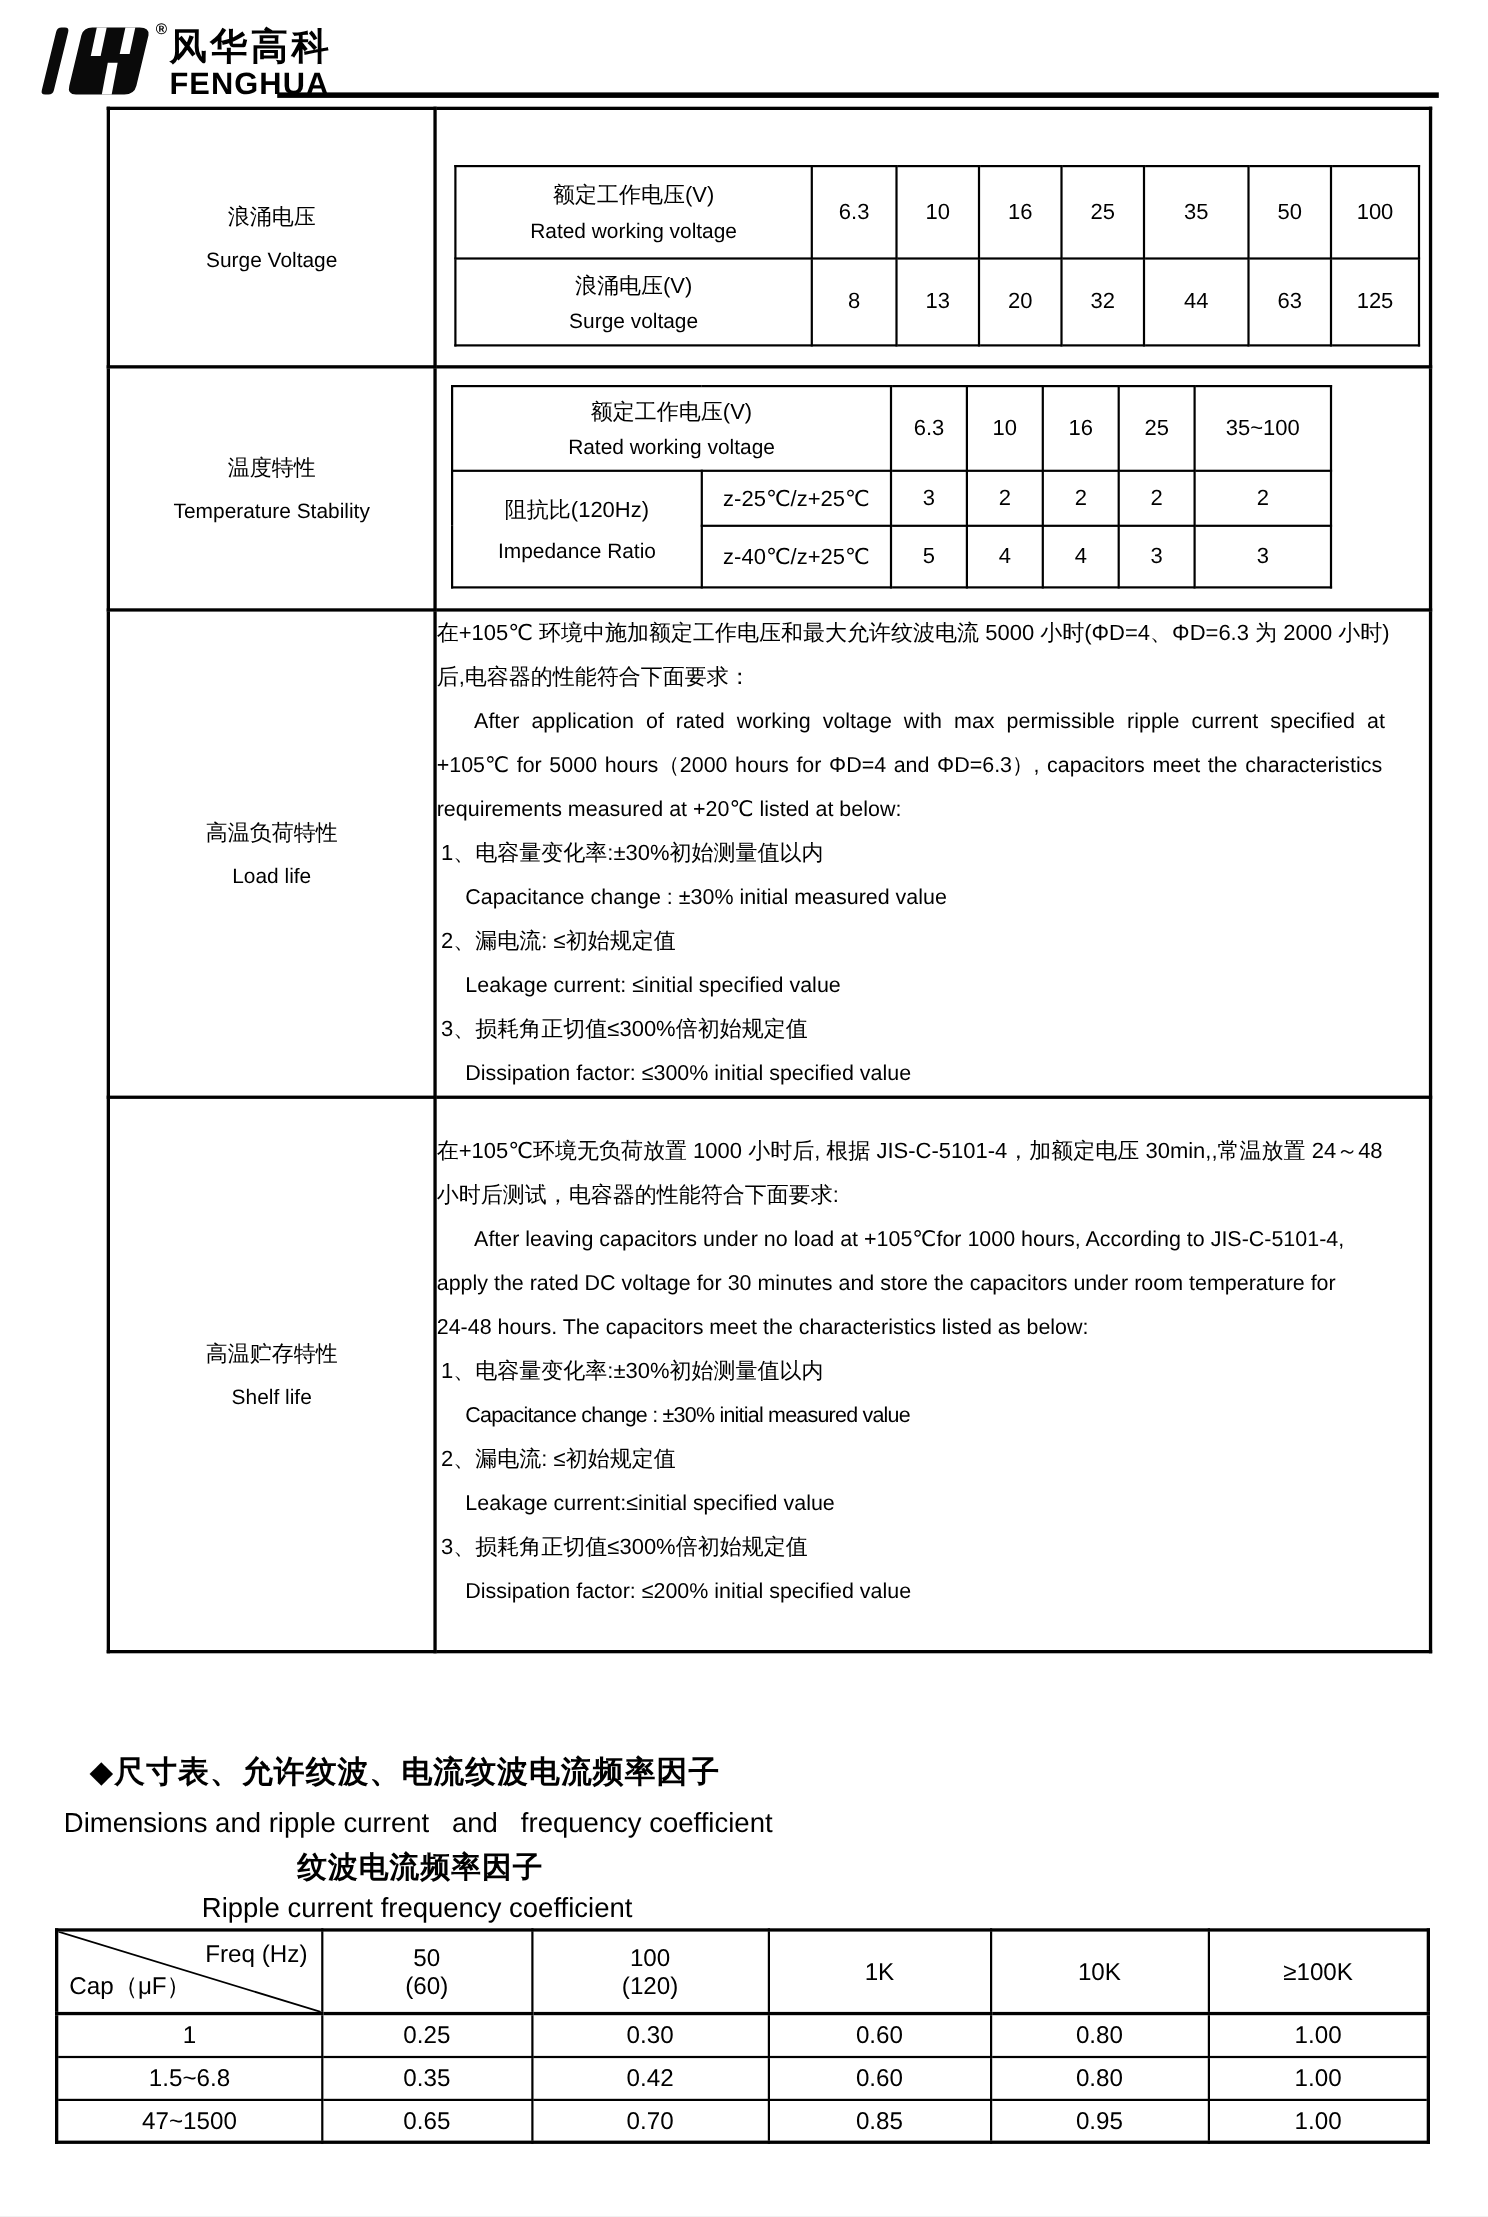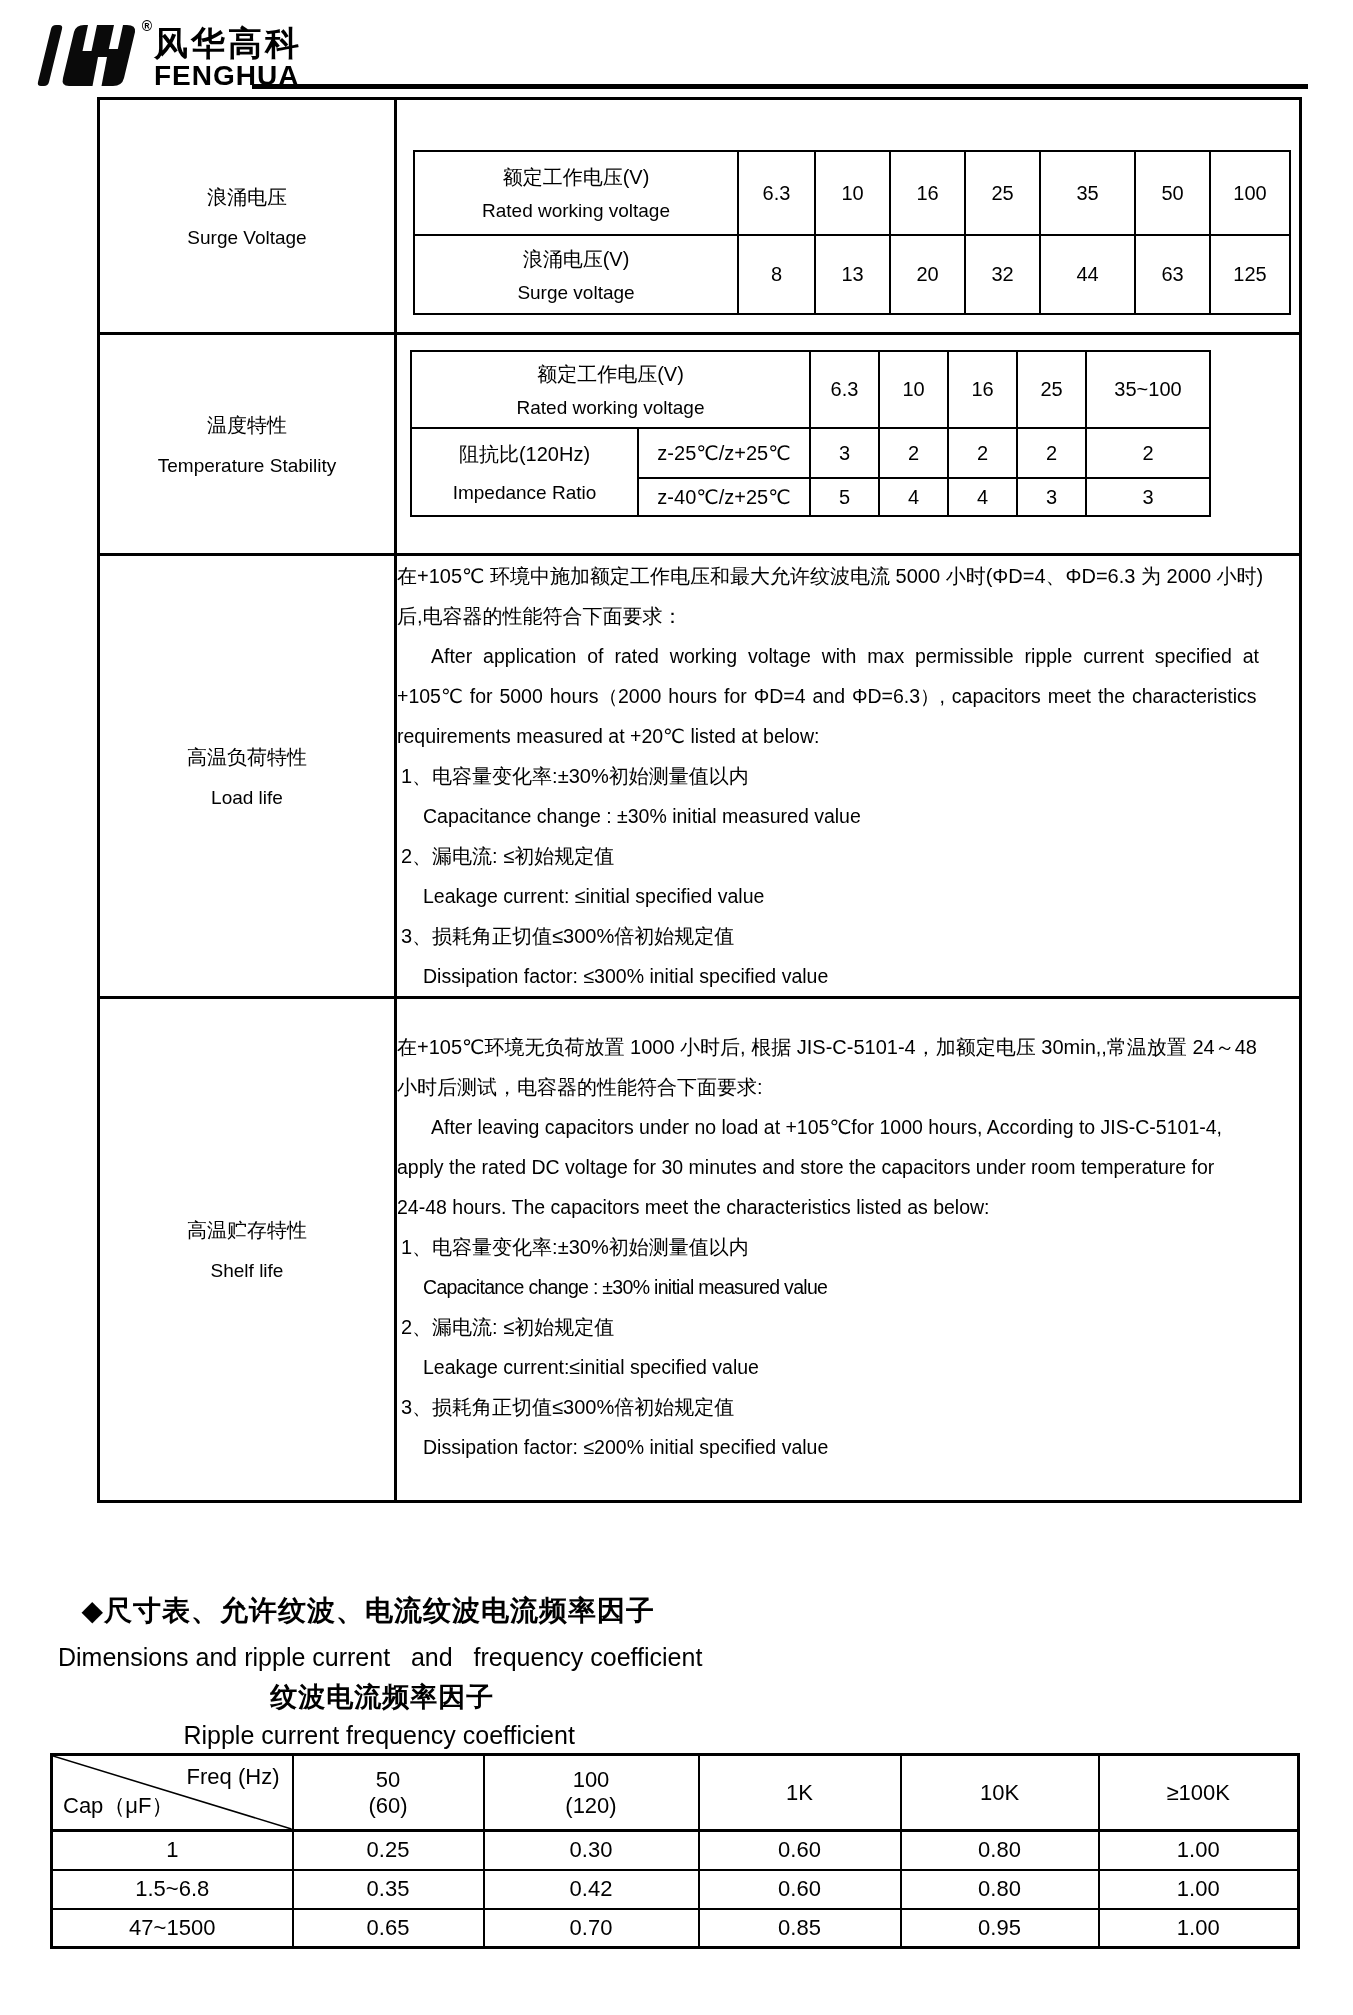--- a/index.html
+++ b/index.html
@@ -185,21 +185,21 @@
                   <div class="cell-cn">阻抗比(120Hz)</div>
                   <div class="cell-en">Impedance Ratio</div>
                 </td>
                 <td class="ratio-cell">z-25℃/z+25℃</td>
                 <td>3</td>
                 <td>2</td>
                 <td>2</td>
                 <td>2</td>
                 <td>2</td>
               </tr>
-              <tr style="height:38px">
+              <tr style="height:56px">
                 <td class="ratio-cell">z-40℃/z+25℃</td>
                 <td>5</td>
                 <td>4</td>
                 <td>4</td>
                 <td>3</td>
                 <td>3</td>
               </tr>
             </tbody>
           </table>
         </td>

